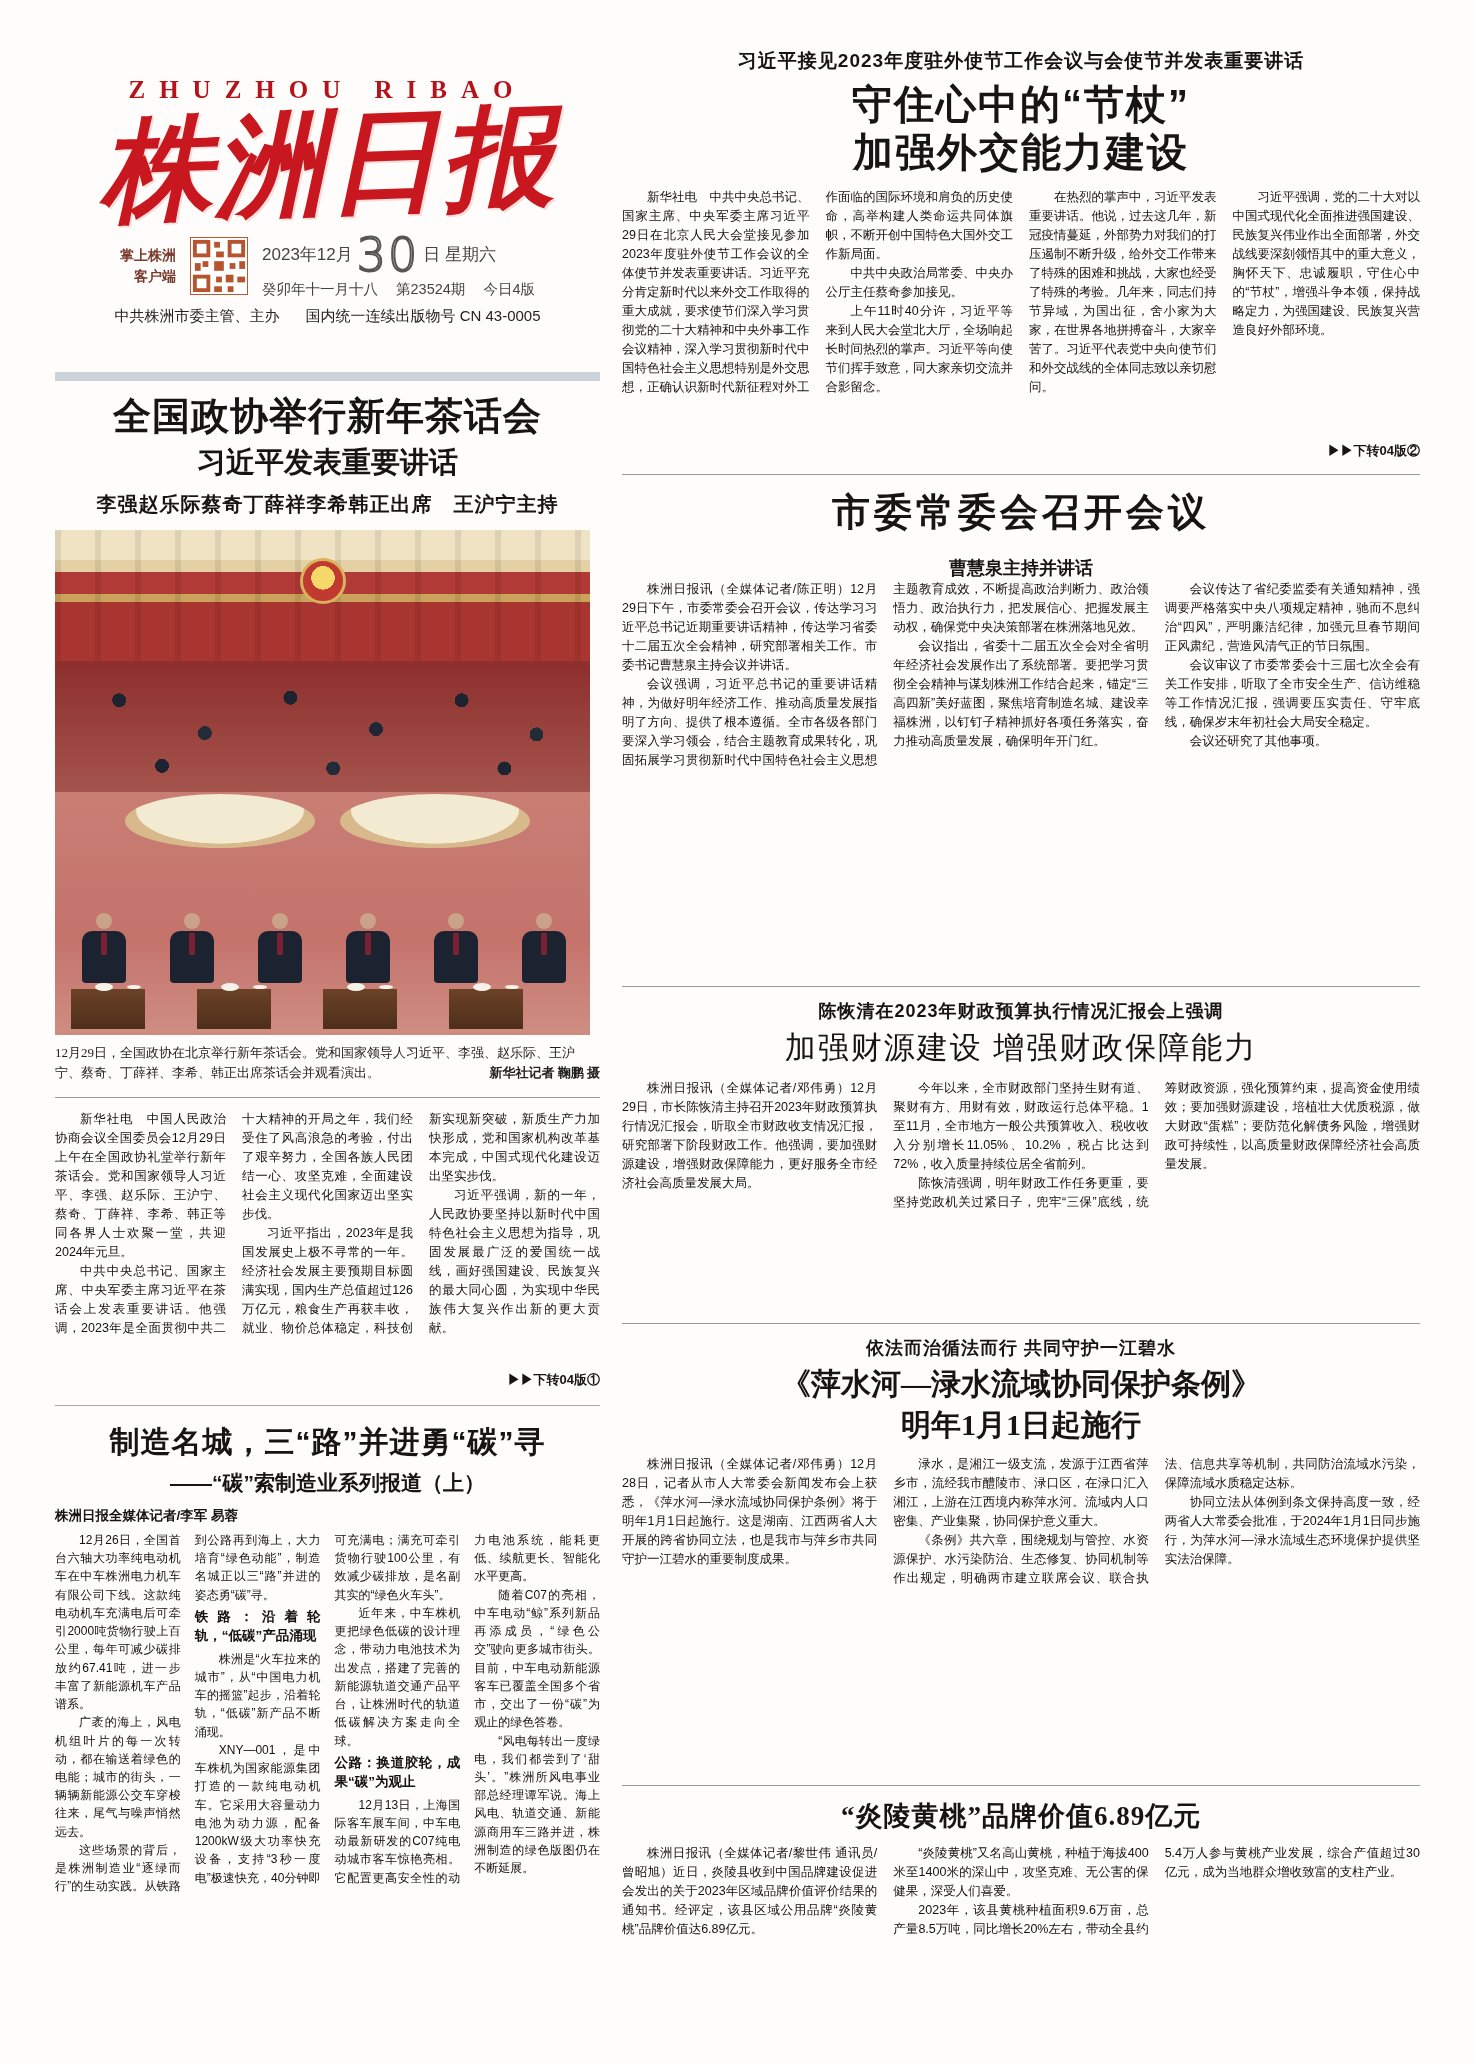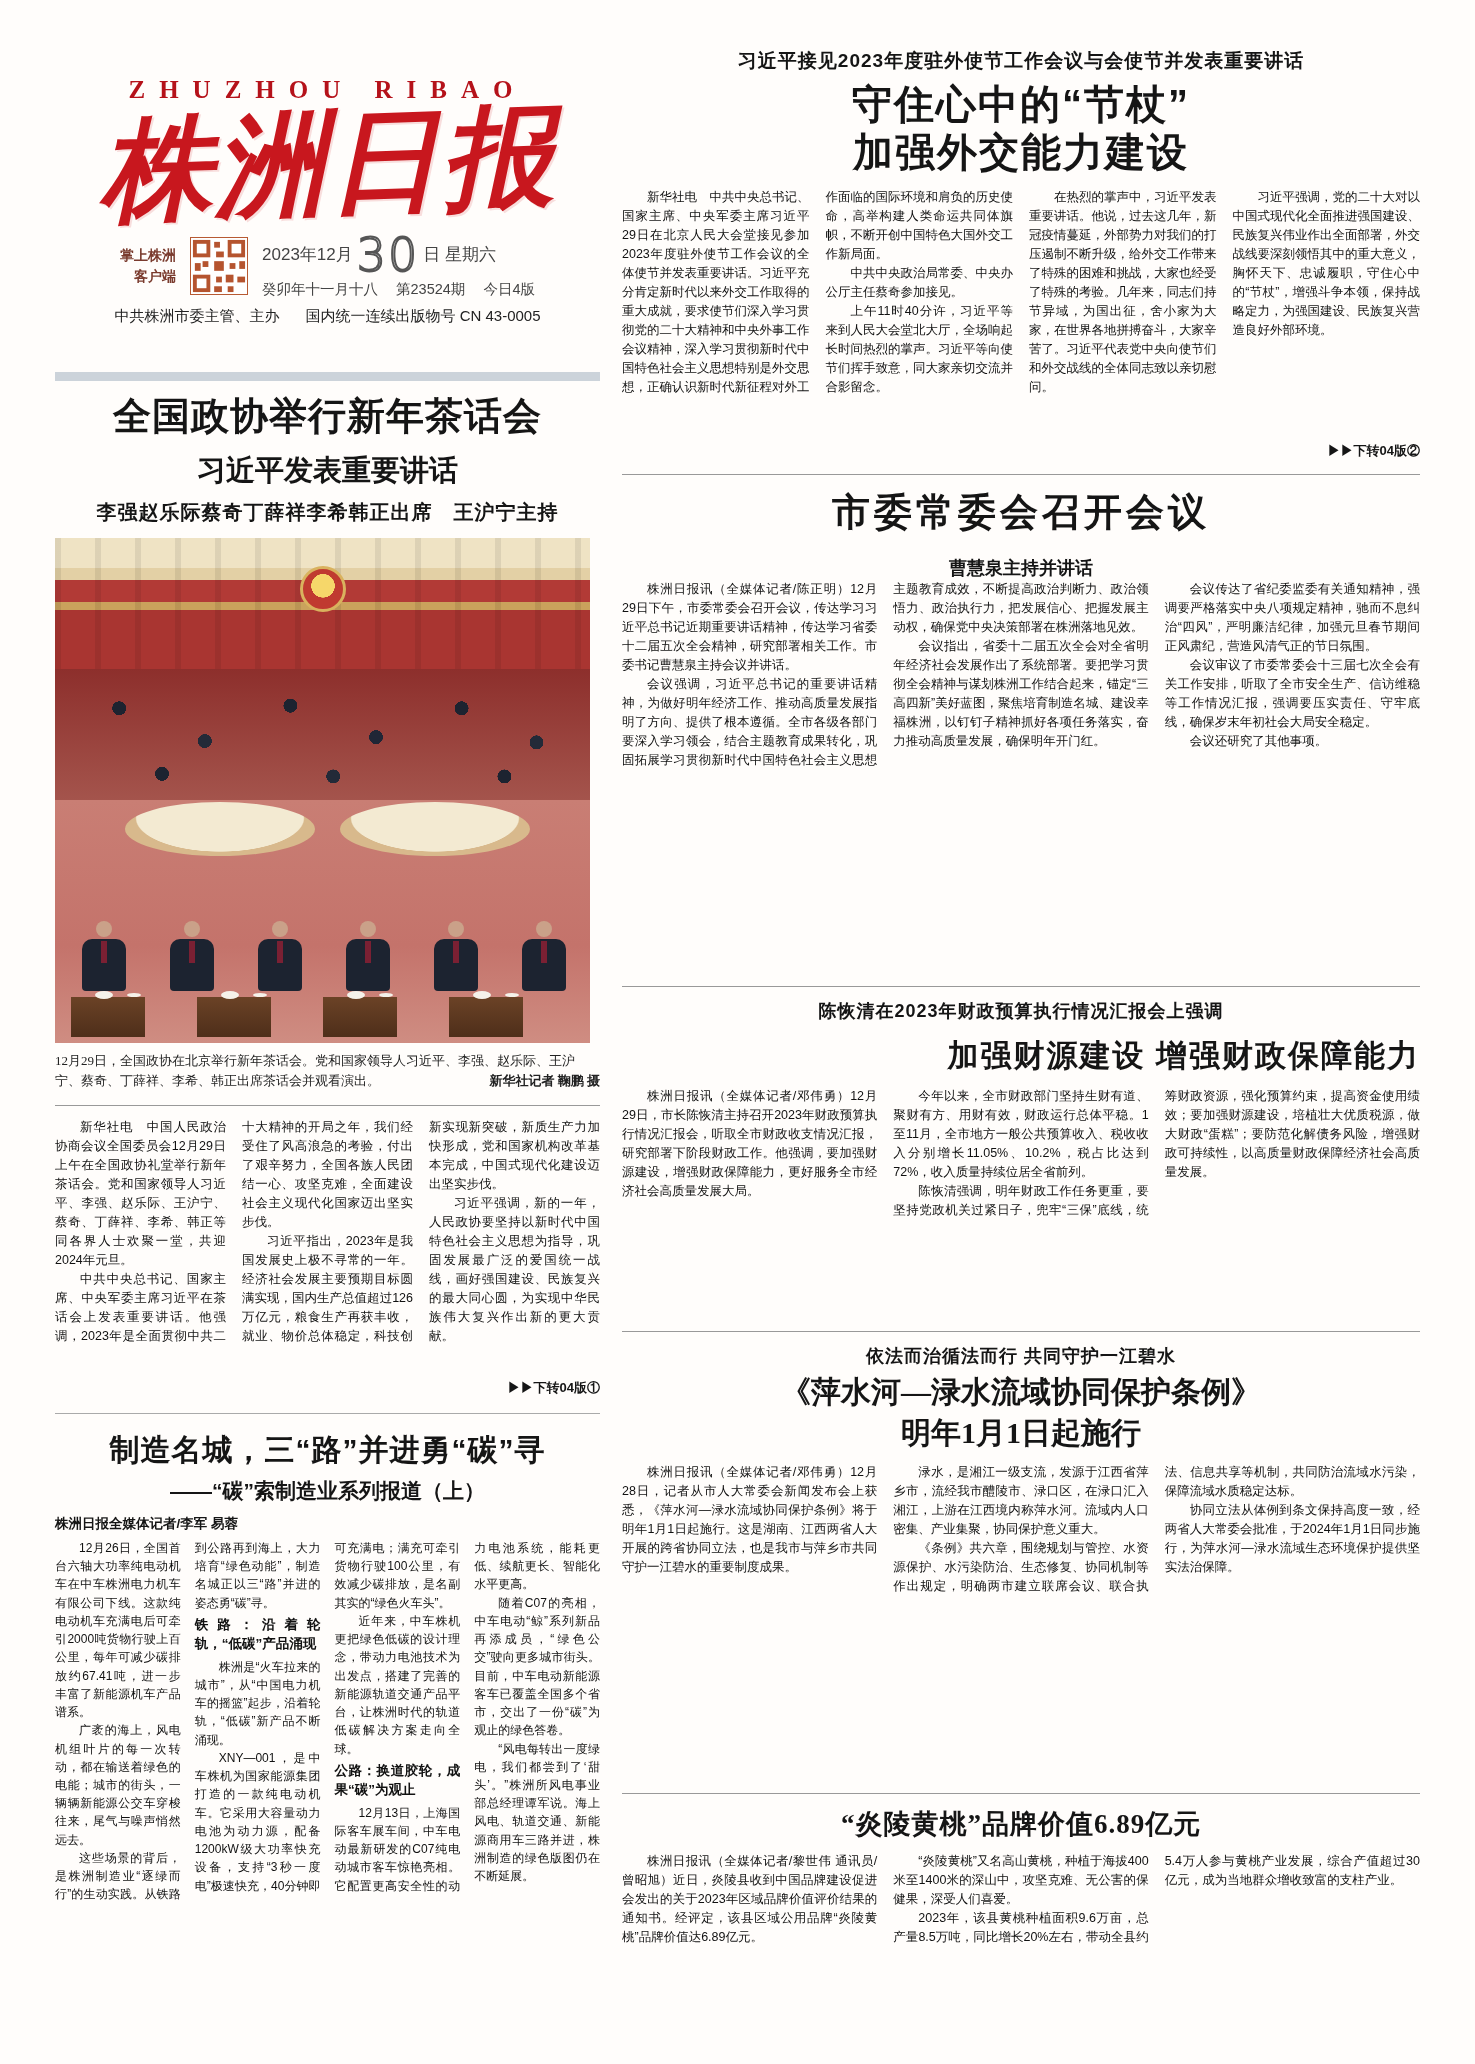--- a/index.html
+++ b/index.html
@@ -37,21 +37,21 @@
   .eyebrow { text-align:center; font-weight:bold; font-size:19px; letter-spacing:1px; }
   .body { font-size:12.5px; line-height:1.52; text-align:justify; color:#111; overflow:hidden; }
   .body p { text-indent:2em; margin:0; }
   .cols3 { column-count:3; column-gap:16px; }
   .cols4 { column-count:4; column-gap:16px; }
   .jump { font-weight:bold; font-size:13px; text-align:right; margin-top:2px; }
   .rule-top { border-top:1px solid #999; padding-top:12px; margin-top:14px; }
 
   
   .tea-h1 { font-size:38px; font-weight:900; text-align:center; letter-spacing:1px; line-height:1.15; margin-top:4px; }
-  .tea-h2 { font-size:29px; font-weight:900; text-align:center; margin-top:12px; }
+  .tea-h2 { font-size:29px; font-weight:900; text-align:center; margin-top:4px; }
   .tea-h3 { font-size:20px; font-weight:bold; text-align:center; margin-top:8px; letter-spacing:1px; }
 
   .photo { position:relative; width:535px; height:505px; margin-top:12px; overflow:hidden; background:#b9655f; }
   .hall-top { position:absolute; inset:0 0 58% 0;
     background:linear-gradient(#efe3c4 0 14%, #e3d0a5 14% 20%, #b23a36 20% 30%, #caa25c 30% 34%, #a93531 34% 64%, #c7a061 64% 68%, #8f2b28 68% 100%); }
   .hall-top:before { content:""; position:absolute; inset:0;
     background:repeating-linear-gradient(90deg, #00000014 0 6px, transparent 6px 40px); }
   .emblem { position:absolute; top:28px; left:50%; transform:translateX(-50%); width:46px; height:46px;
     border-radius:50%; background:radial-gradient(circle at 50% 42%, #f6d76a 0 38%, #c03a30 39% 100%); border:3px solid #d9b25e; }
   .crowd { position:absolute; left:0; right:0; top:26%; height:26%;
@@ -86,21 +86,21 @@
 
   
   .env-h1 { text-align:center; font-size:40px; font-weight:900; line-height:1.2; letter-spacing:2px; margin-top:6px; }
   .env-body { margin-top:12px; height:252px; }
 
   .cmte { margin-top:14px; }
   .cmte-h1 { text-align:center; font-size:38px; font-weight:900; letter-spacing:4px; }
   .cmte-h2 { text-align:center; font-size:18px; font-weight:bold; margin-top:18px; }
   .cmte-body { height:392px; }
 
-  .fin-h1 { text-align:right; font-size:31px; font-weight:700; letter-spacing:2px; margin-top:12px; }
+  .fin-h1 { text-align:center; font-size:31px; font-weight:400; letter-spacing:2px; margin-top:4px; }
   .fin-body { margin-top:10px; height:230px; }
 
   .river-h1 { text-align:center; font-family:"Liberation Serif", serif; font-weight:900; font-size:30px; line-height:1.35; margin-top:4px; }
   .river-body { margin-top:10px; height:316px; }
 
   .peach-h1 { text-align:center; font-family:"Liberation Serif", serif; font-weight:900; font-size:27px; letter-spacing:1px; }
   .peach-body { margin-top:10px; height:156px; }
 </style>
 </head>
 <body>

